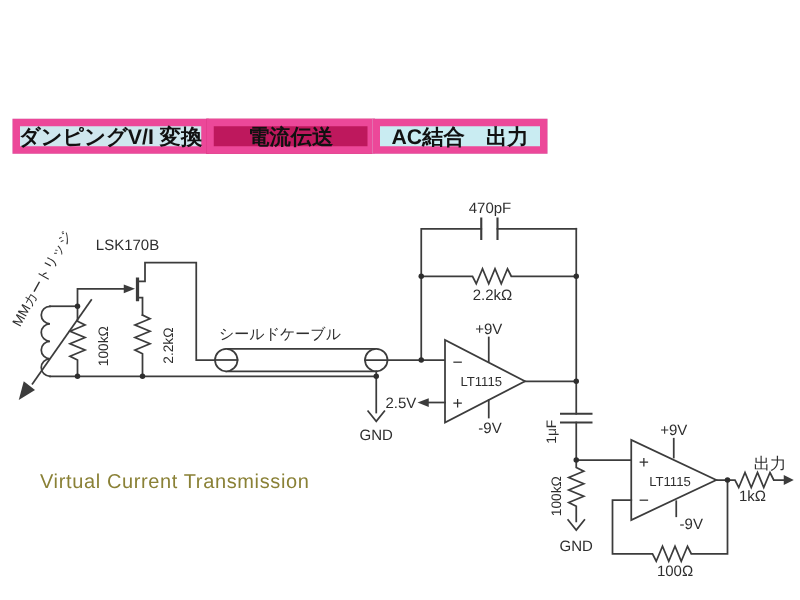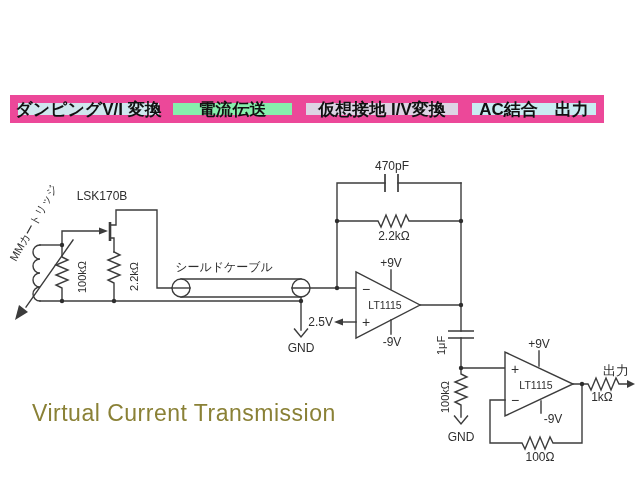--- a/index.html
+++ b/index.html
@@ -6,50 +6,49 @@
   body{
     width:640px;height:480px;position:relative;background:#ffffff;
     font-family:"Liberation Sans",sans-serif;overflow:hidden;
   }
   
   .stage-bar{
     position:absolute;left:10px;top:95px;width:619px;height:28px;
     display:flex;box-sizing:border-box;
   }
   .stage-cell{
-    box-sizing:border-box;border:8px solid #ec4899;margin-left:-2px;
+    box-sizing:border-box;border:6px solid #ec4899;margin-left:-2px;
     display:flex;align-items:center;justify-content:center;
     font-weight:bold;font-size:17px;color:#111;white-space:nowrap;
   }
   .stage-cell:first-child{margin-left:0;}
   .c1{width:157px;} .c2{width:135px;} .c3{width:168px;} .c4{width:140px;}
   
   .schematic{position:absolute;left:0;top:0;width:640px;height:480px;}
   svg .wire{stroke:#3c3c3c;stroke-width:1.4;fill:none;stroke-linecap:square;}
   svg .thick{stroke:#3c3c3c;stroke-width:2.6;fill:none;}
   svg .plate{stroke:#3c3c3c;stroke-width:1.7;fill:none;}
   svg .sym{stroke:#3c3c3c;stroke-width:1.4;fill:#ffffff;}
   svg .fillarrow{fill:#3c3c3c;stroke:none;}
   svg .dot{fill:#2e2e2e;stroke:none;}
   svg text{font-family:"Liberation Sans",sans-serif;fill:#2e2e2e;}
   .t10{font-size:10.5px;} .t11{font-size:11px;} .t12{font-size:12px;}
   .t13{font-size:13px;} .t14{font-size:14px;}
   
   .slide-title{
-    position:absolute;left:32px;top:400px;font-size:23px;letter-spacing:.5px;
+    position:absolute;left:32px;top:377px;font-size:16px;letter-spacing:.5px;
     color:#8a8136;white-space:nowrap;
   }
 </style>
 </head>
 <body>
 
 <div class="stage-bar">
   <div class="stage-cell c1" style="background: rgb(207, 231, 238);">ダンピングV/I 変換</div>
-  <div class="stage-cell c2" style="background: #86efac;">電流伝送</div>
-  <div class="stage-cell c3" style="background: rgb(221, 212, 228);">仮想接地 I/V変換</div>
+  <div class="stage-cell c2" style="background: #be185d;">電流伝送</div>
   <div class="stage-cell c4" style="background: rgb(201, 236, 242);">AC結合　出力</div>
 </div>
 
 <svg class="schematic" viewBox="0 0 640 480">
 
   <g>
     <path class="wire" d="M40,245 A7,7 0 0 0 40,259 A7,7 0 0 0 40,273 A7,7 0 0 0 40,287 A7,7 0 0 0 40,301"></path>
     <path class="wire" d="M73,240 L26,307"></path>
     <polygon class="fillarrow" points="15,320 28,312 19,305"></polygon>
     <text class="t11" transform="translate(16,262) rotate(-61)">MMカートリッジ</text>

